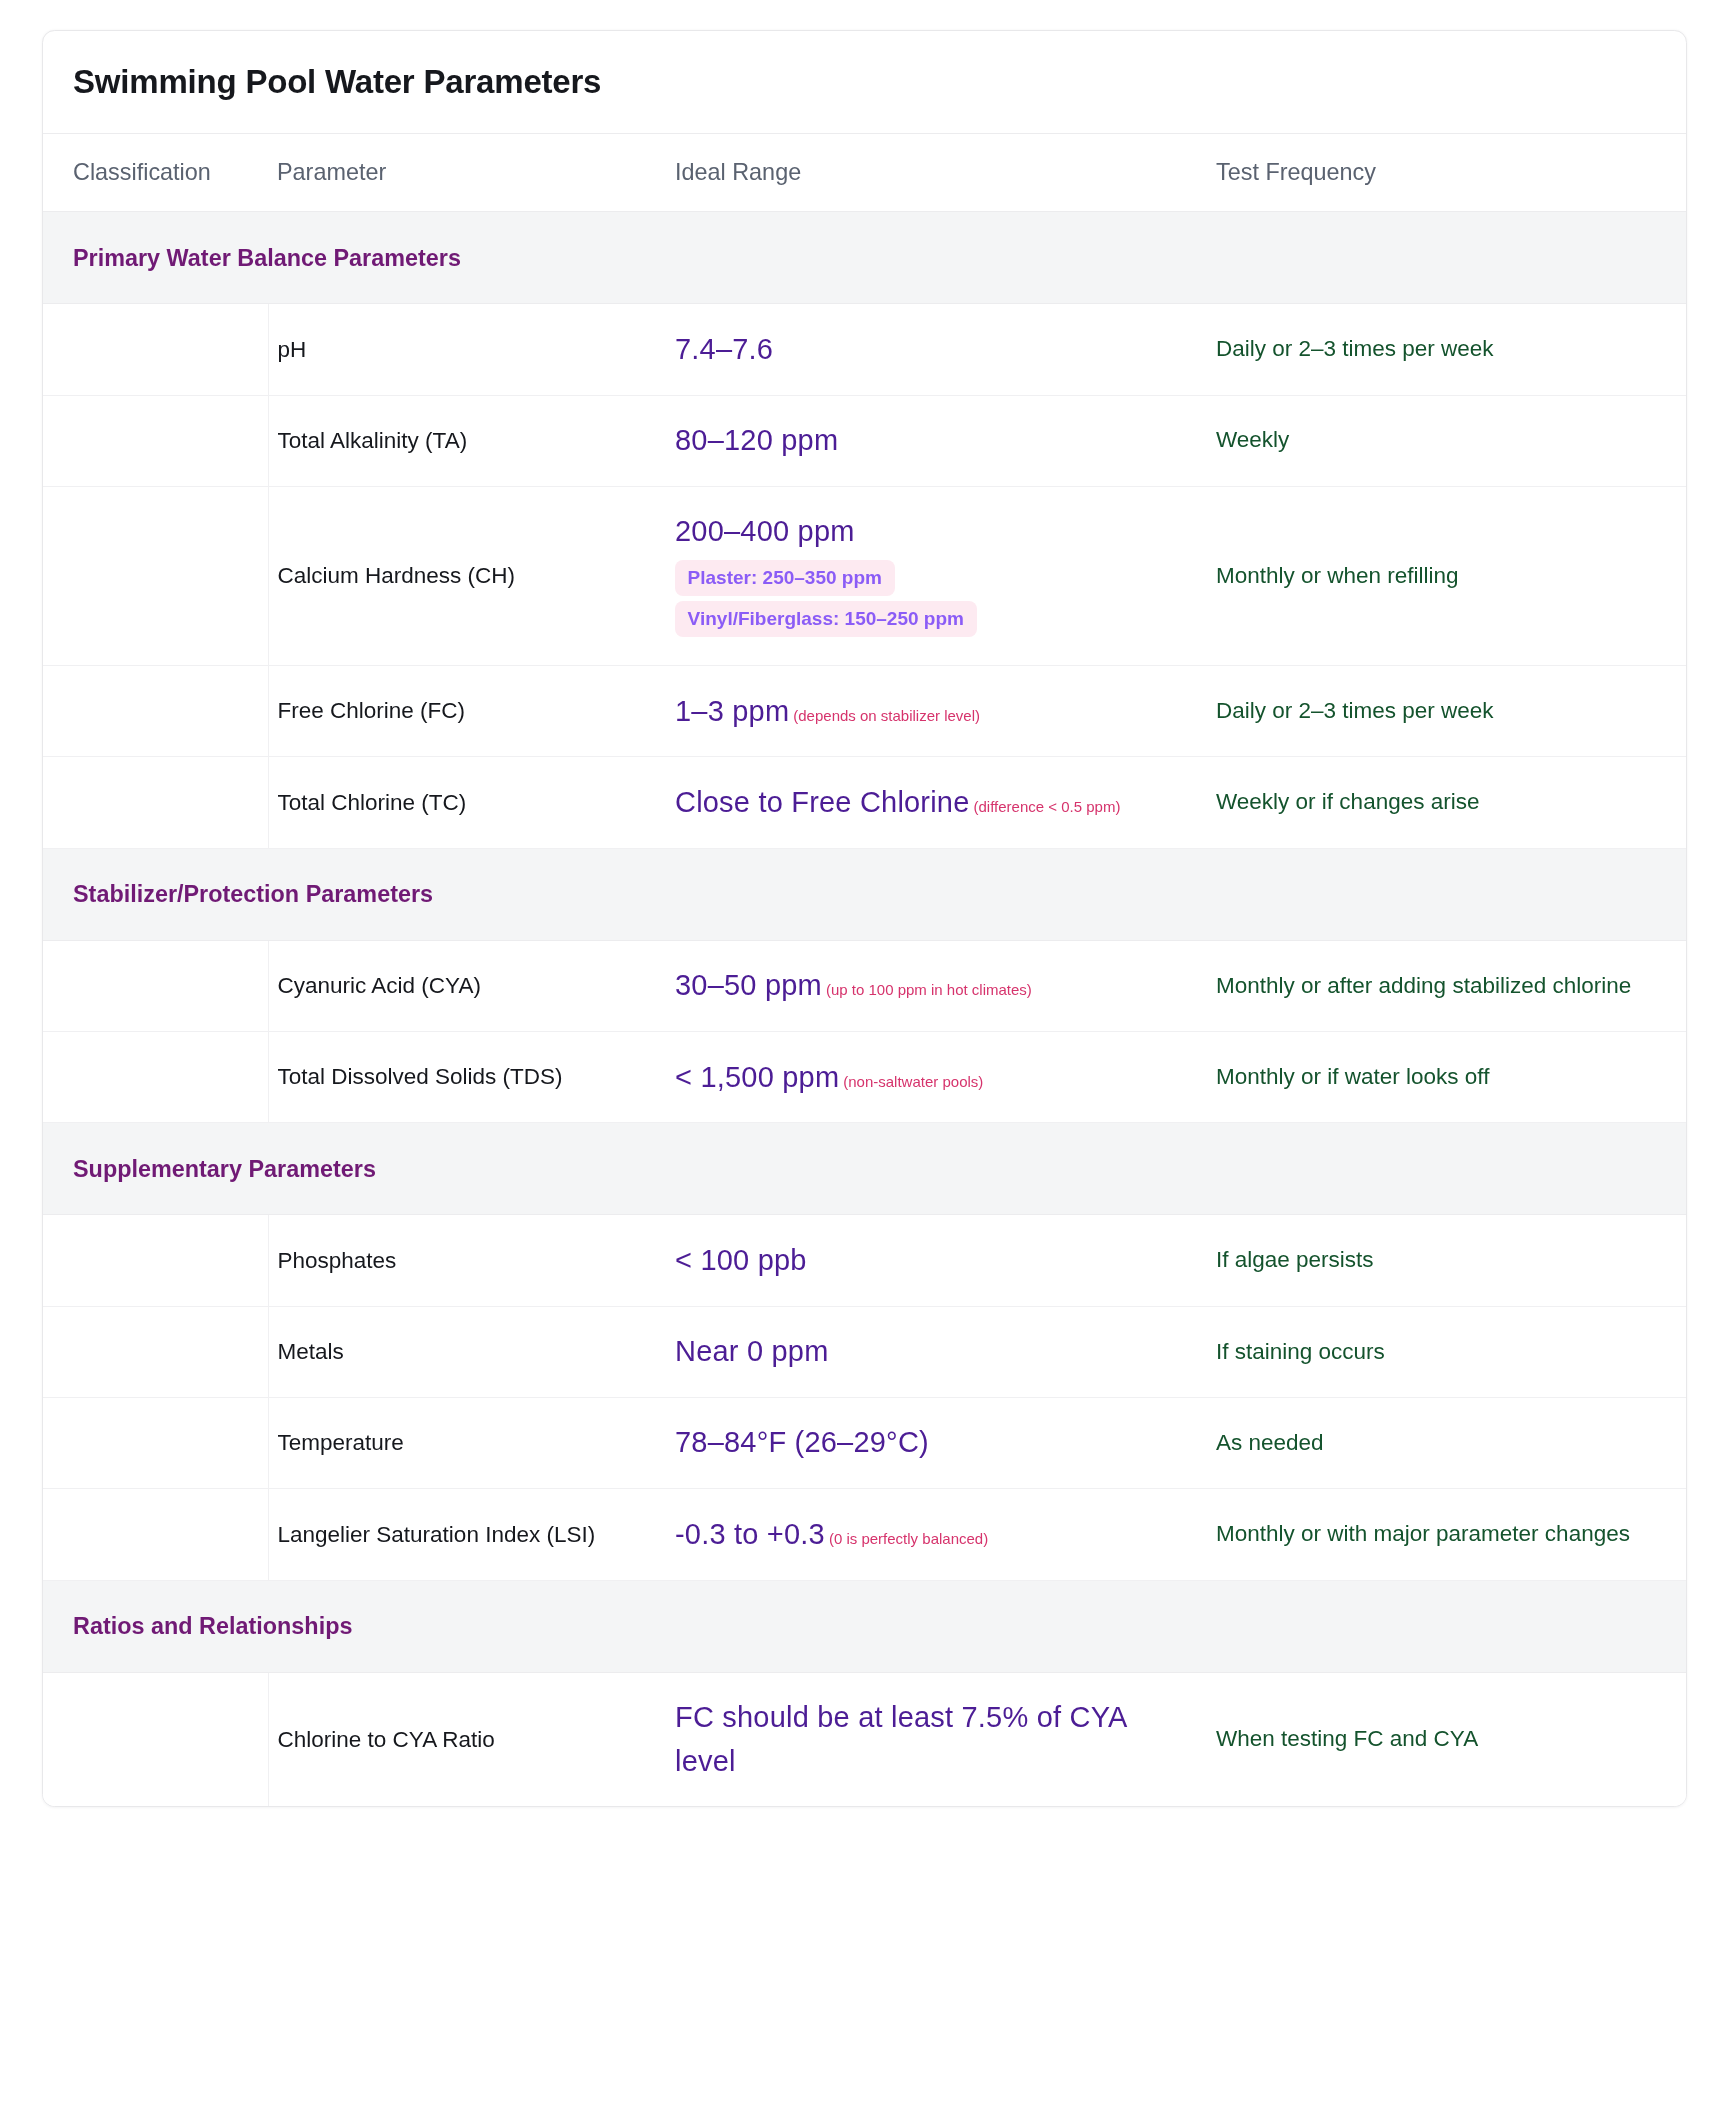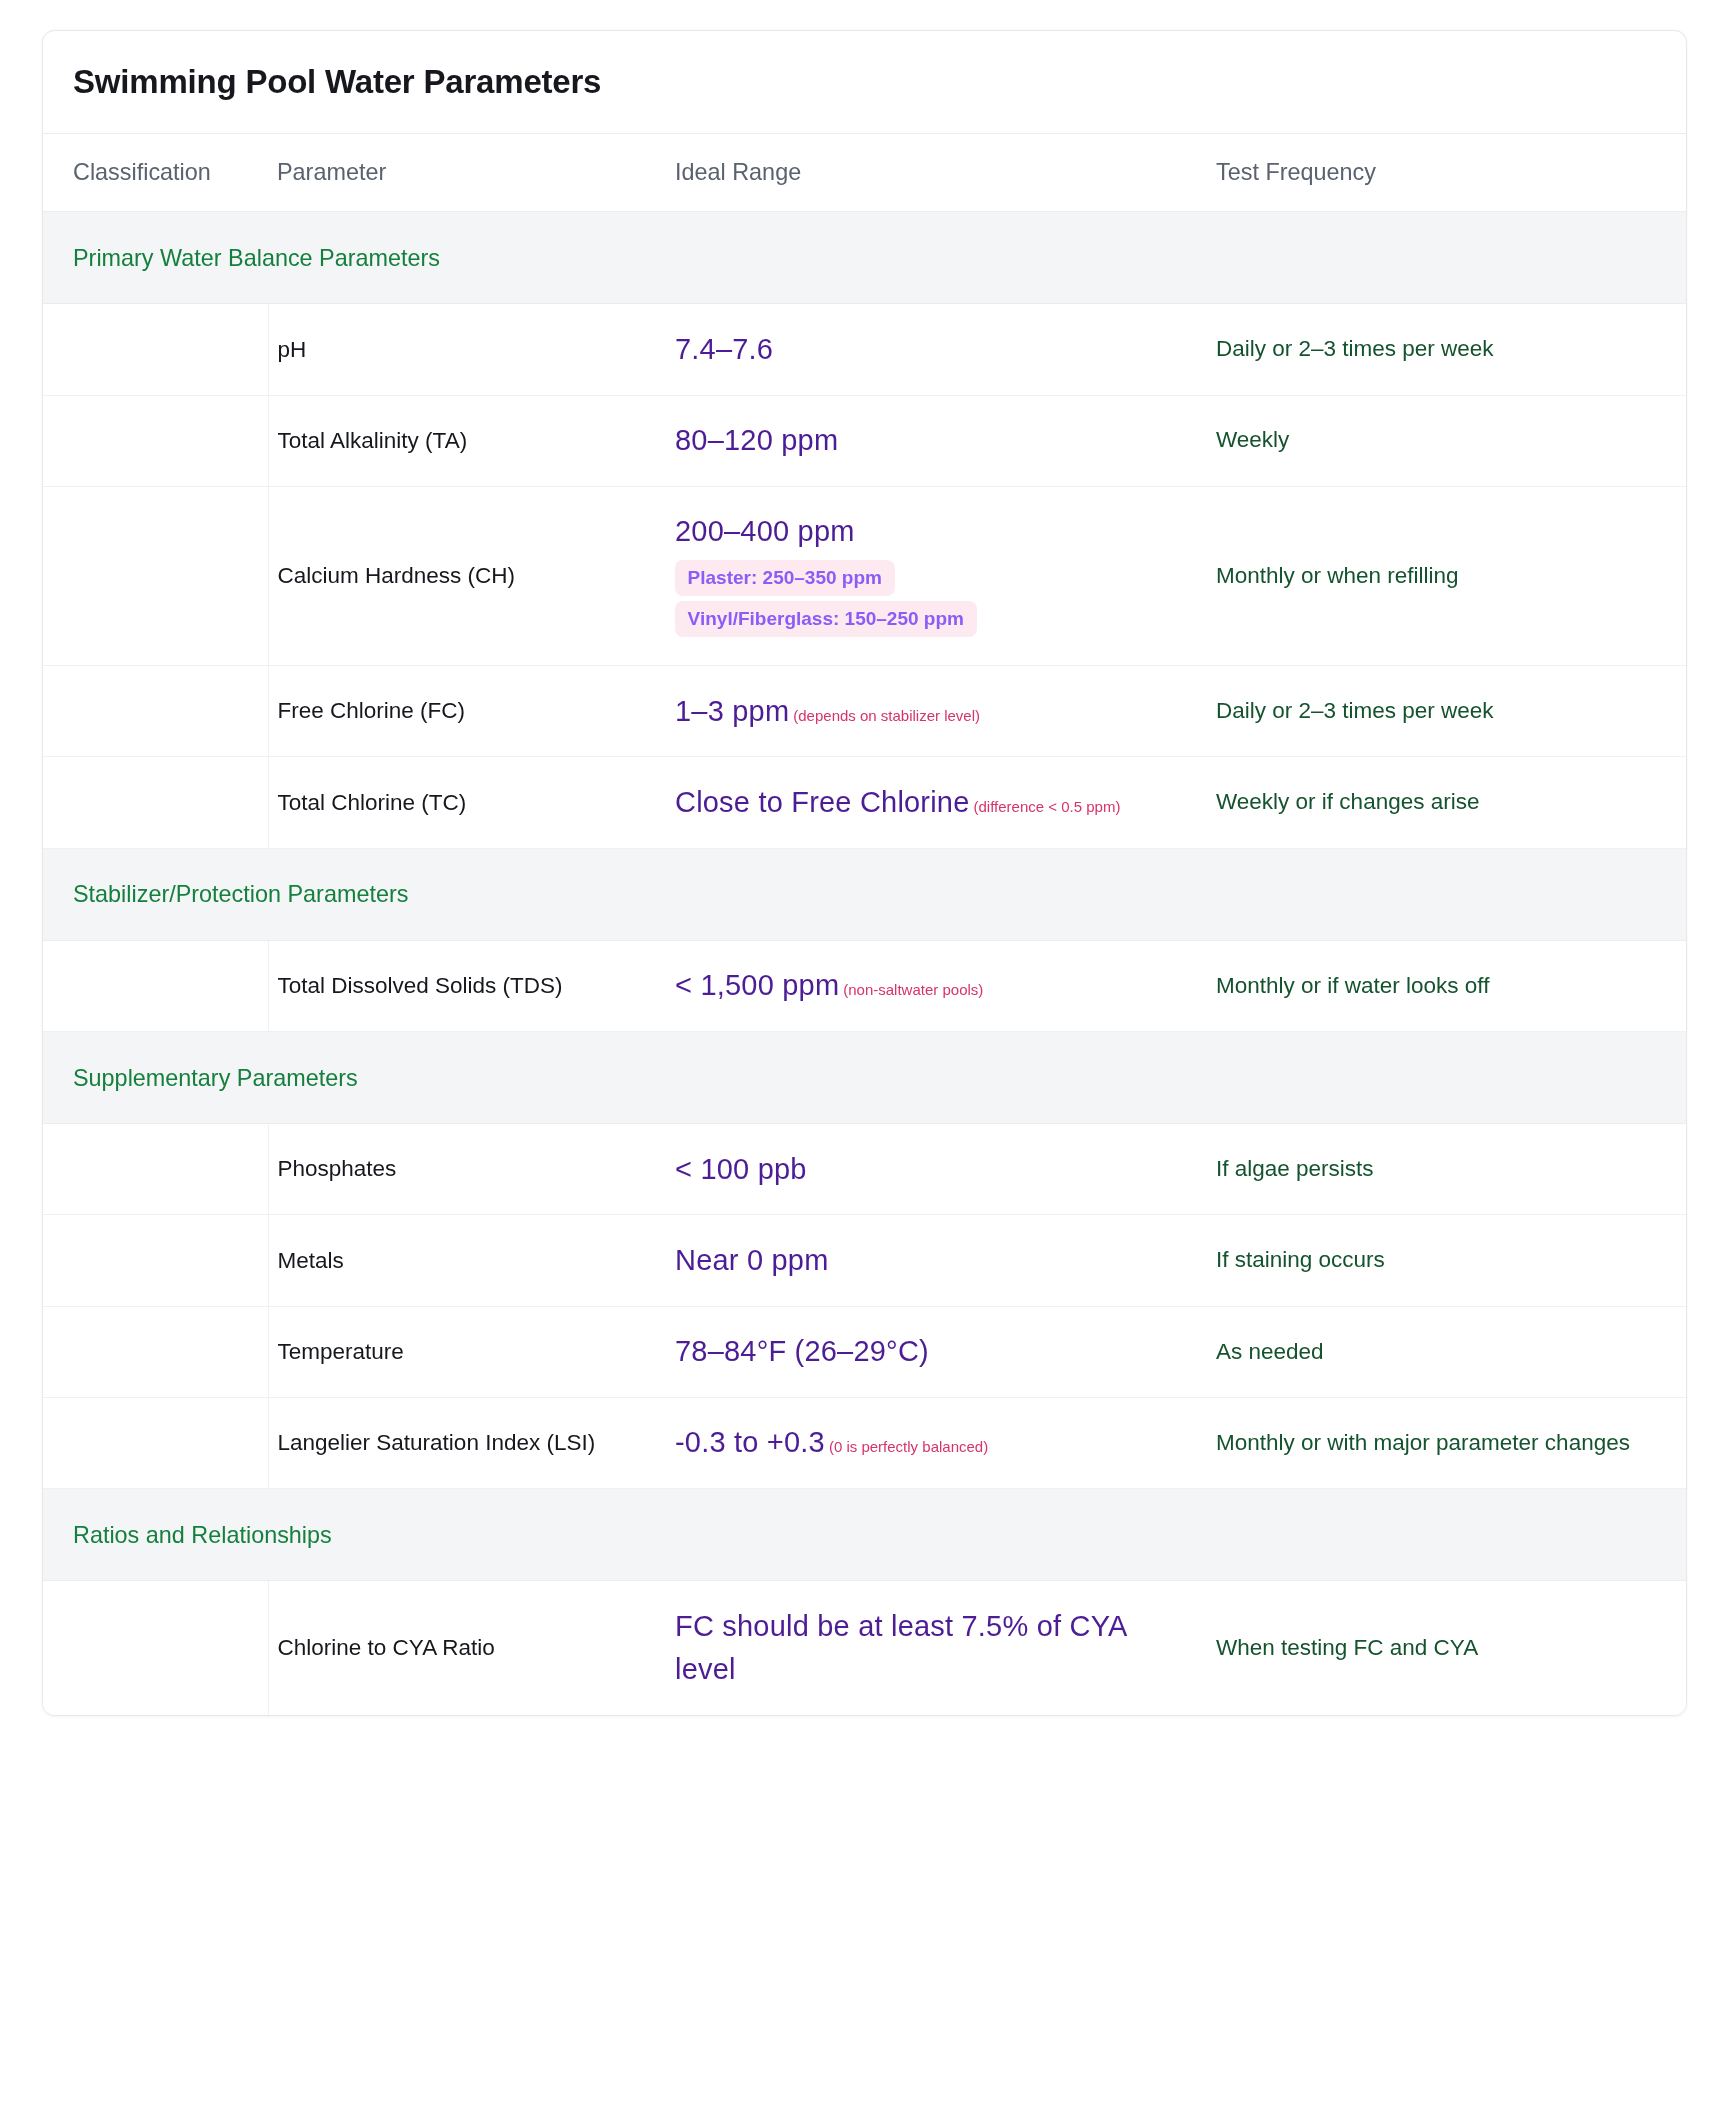--- a/index.html
+++ b/index.html
@@ -61,22 +61,22 @@
   thead th.h-range { padding-left: 20px; }
   thead th.h-freq  { padding-left: 25px; }
 
   tr.section-row td {
     background: #f4f5f6;
     border-bottom: 0.9px solid #ececee;
     padding: 0;
   }
   .section-label {
     font-size: 23.4px;
-    font-weight: normal;
-    color: #15803d;
+    font-weight: bold;
+    color: #701a75;
     padding: 31.5px 30px;
     line-height: 1.2;
   }
 
   tr.data-row td {
     border-bottom: 0.9px solid #f0f0f2;
     vertical-align: middle;
     background: #ffffff;
   }
   tr.data-row:last-child td { border-bottom: none; }
@@ -197,20 +197,26 @@
             <td class="cell-range"><span class="code">Close to Free Chlorine</span> <span class="note">(difference &lt; 0.5 ppm)</span></td>
             <td class="cell-freq">Weekly or if changes arise</td>
           </tr>
           <tr class="section-row">
             <td colspan="4">
               <div class="section-label">Stabilizer/Protection Parameters</div>
             </td>
           </tr>
           <tr class="data-row">
             <td class="cell-class"></td>
+            <td class="cell-param">Cyanuric Acid (CYA)</td>
+            <td class="cell-range"><span class="code">30–50 ppm</span> <span class="note">(up to 100 ppm in hot climates)</span></td>
+            <td class="cell-freq">Monthly or after adding stabilized chlorine</td>
+          </tr>
+          <tr class="data-row">
+            <td class="cell-class"></td>
             <td class="cell-param">Total Dissolved Solids (TDS)</td>
             <td class="cell-range"><span class="code">&lt; 1,500 ppm</span> <span class="note">(non-saltwater pools)</span></td>
             <td class="cell-freq">Monthly or if water looks off</td>
           </tr>
           <tr class="section-row">
             <td colspan="4">
               <div class="section-label">Supplementary Parameters</div>
             </td>
           </tr>
           <tr class="data-row">

